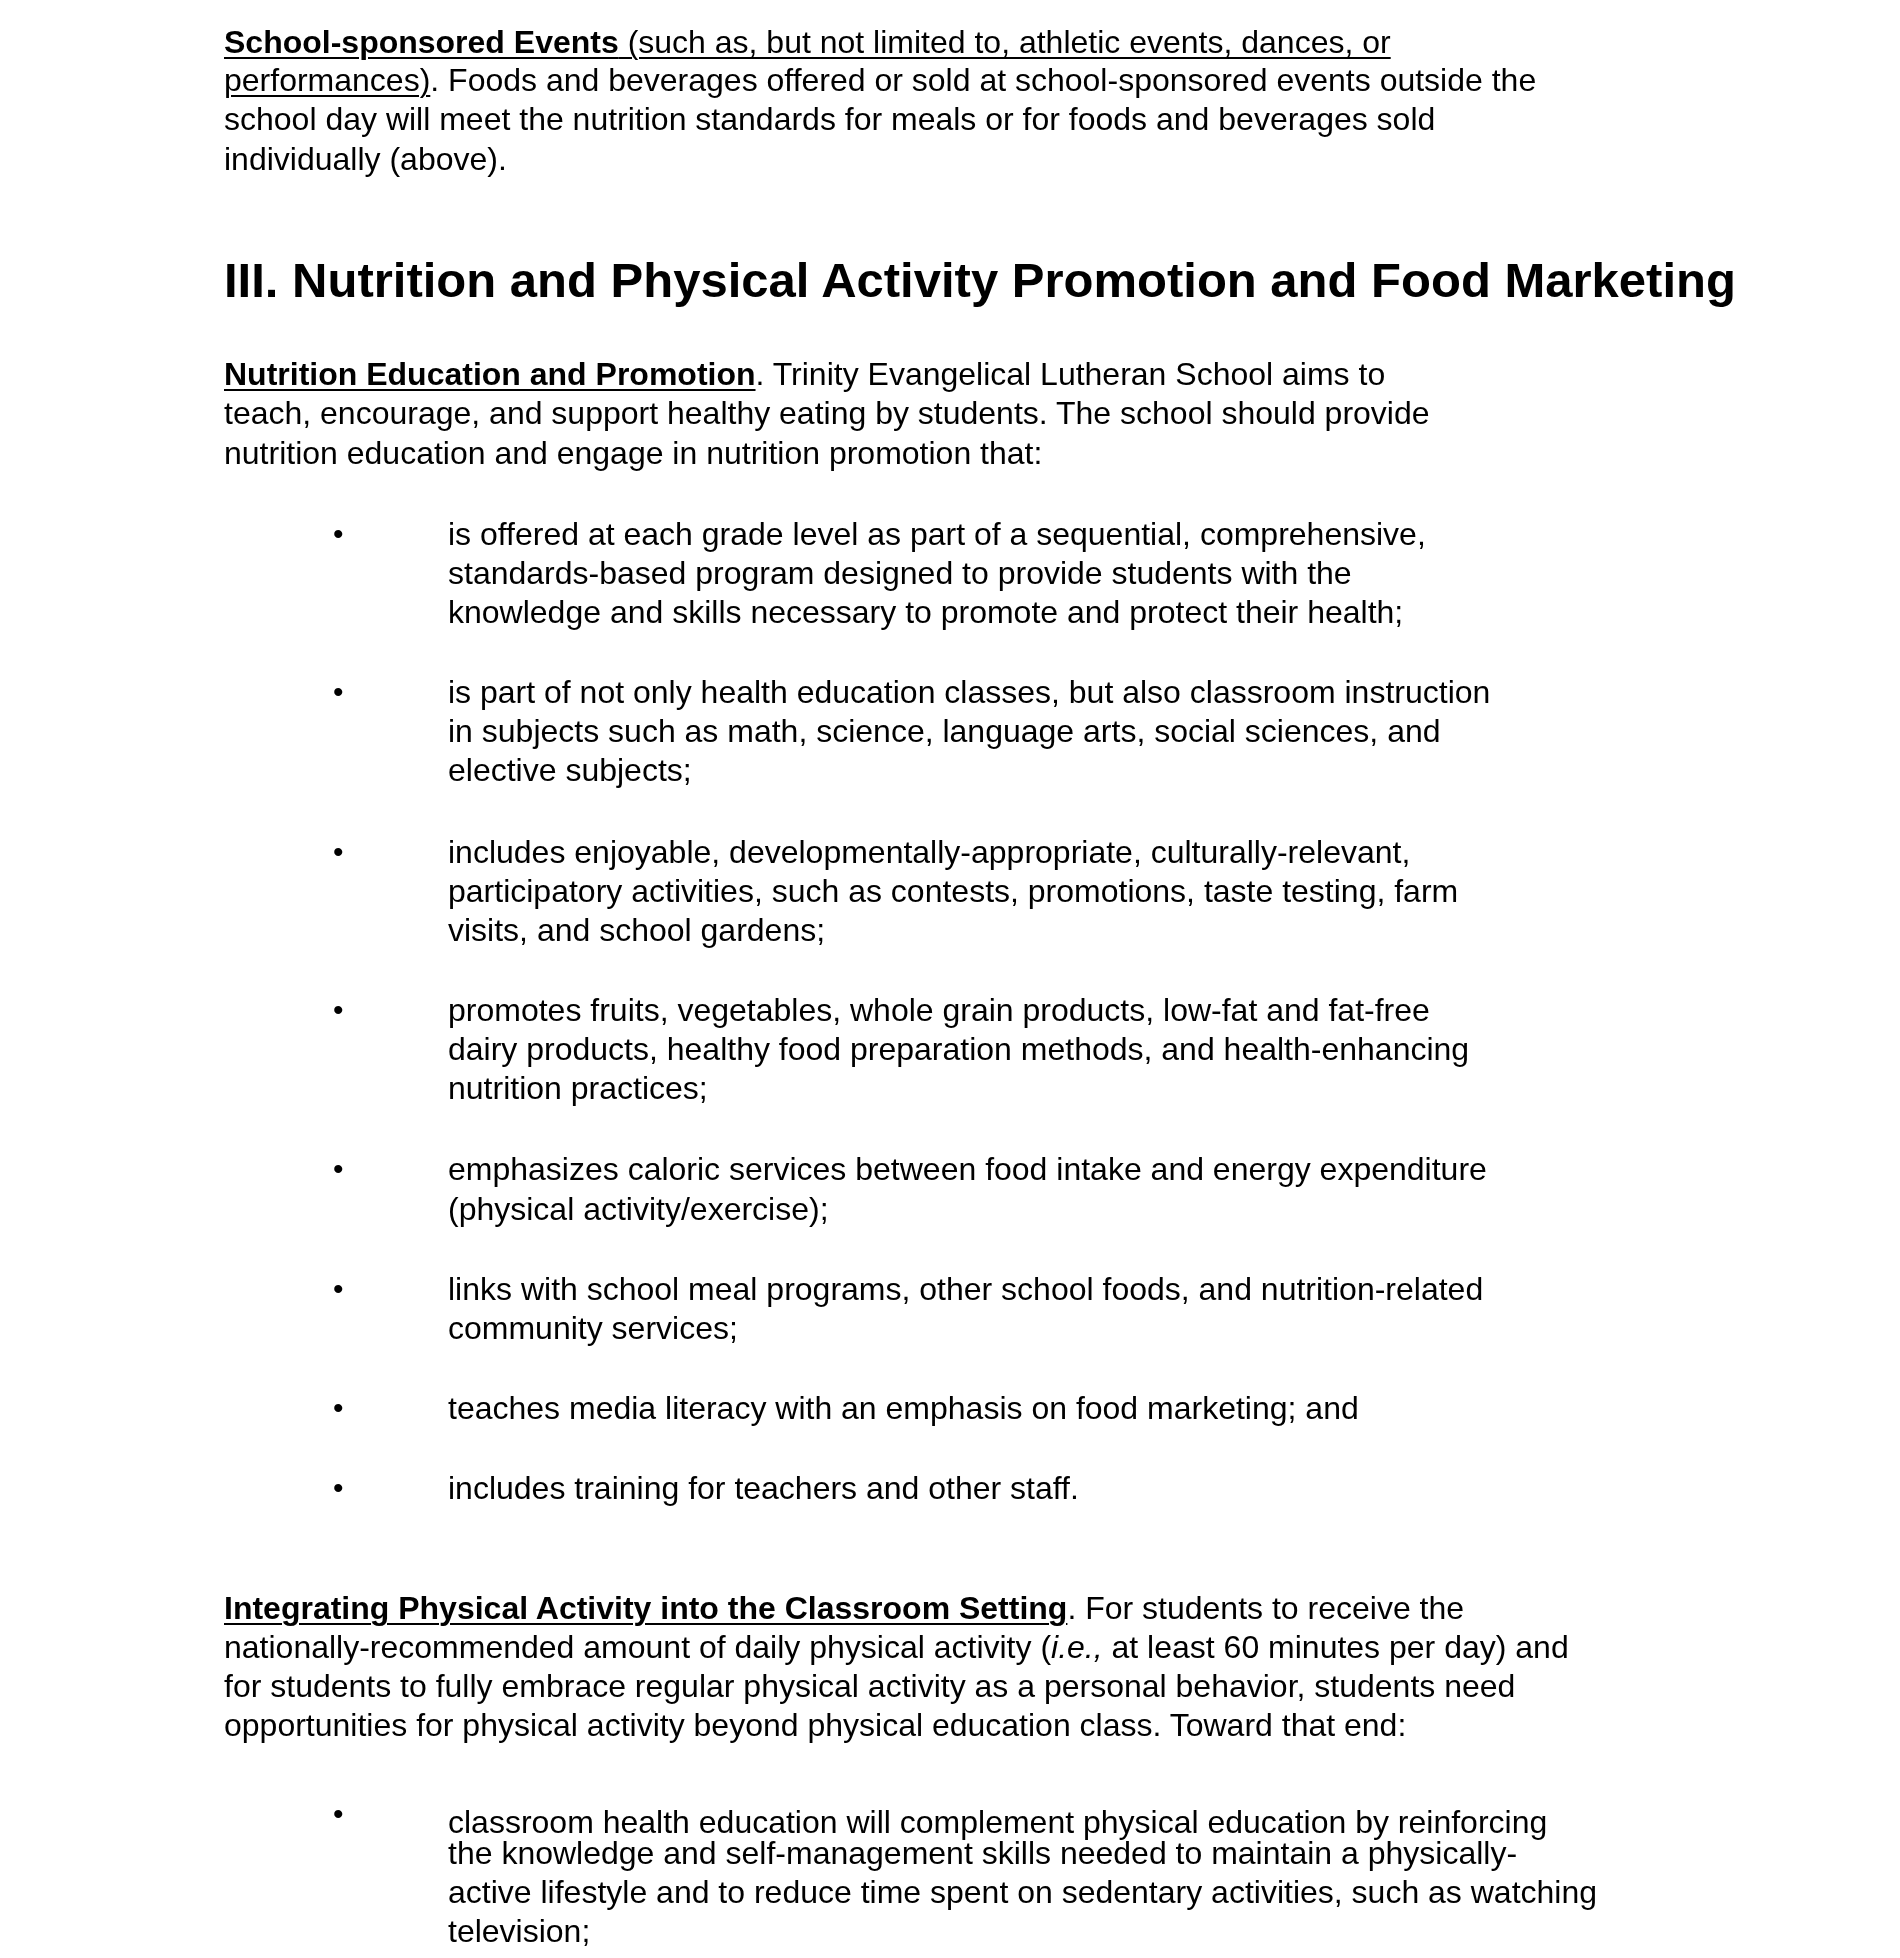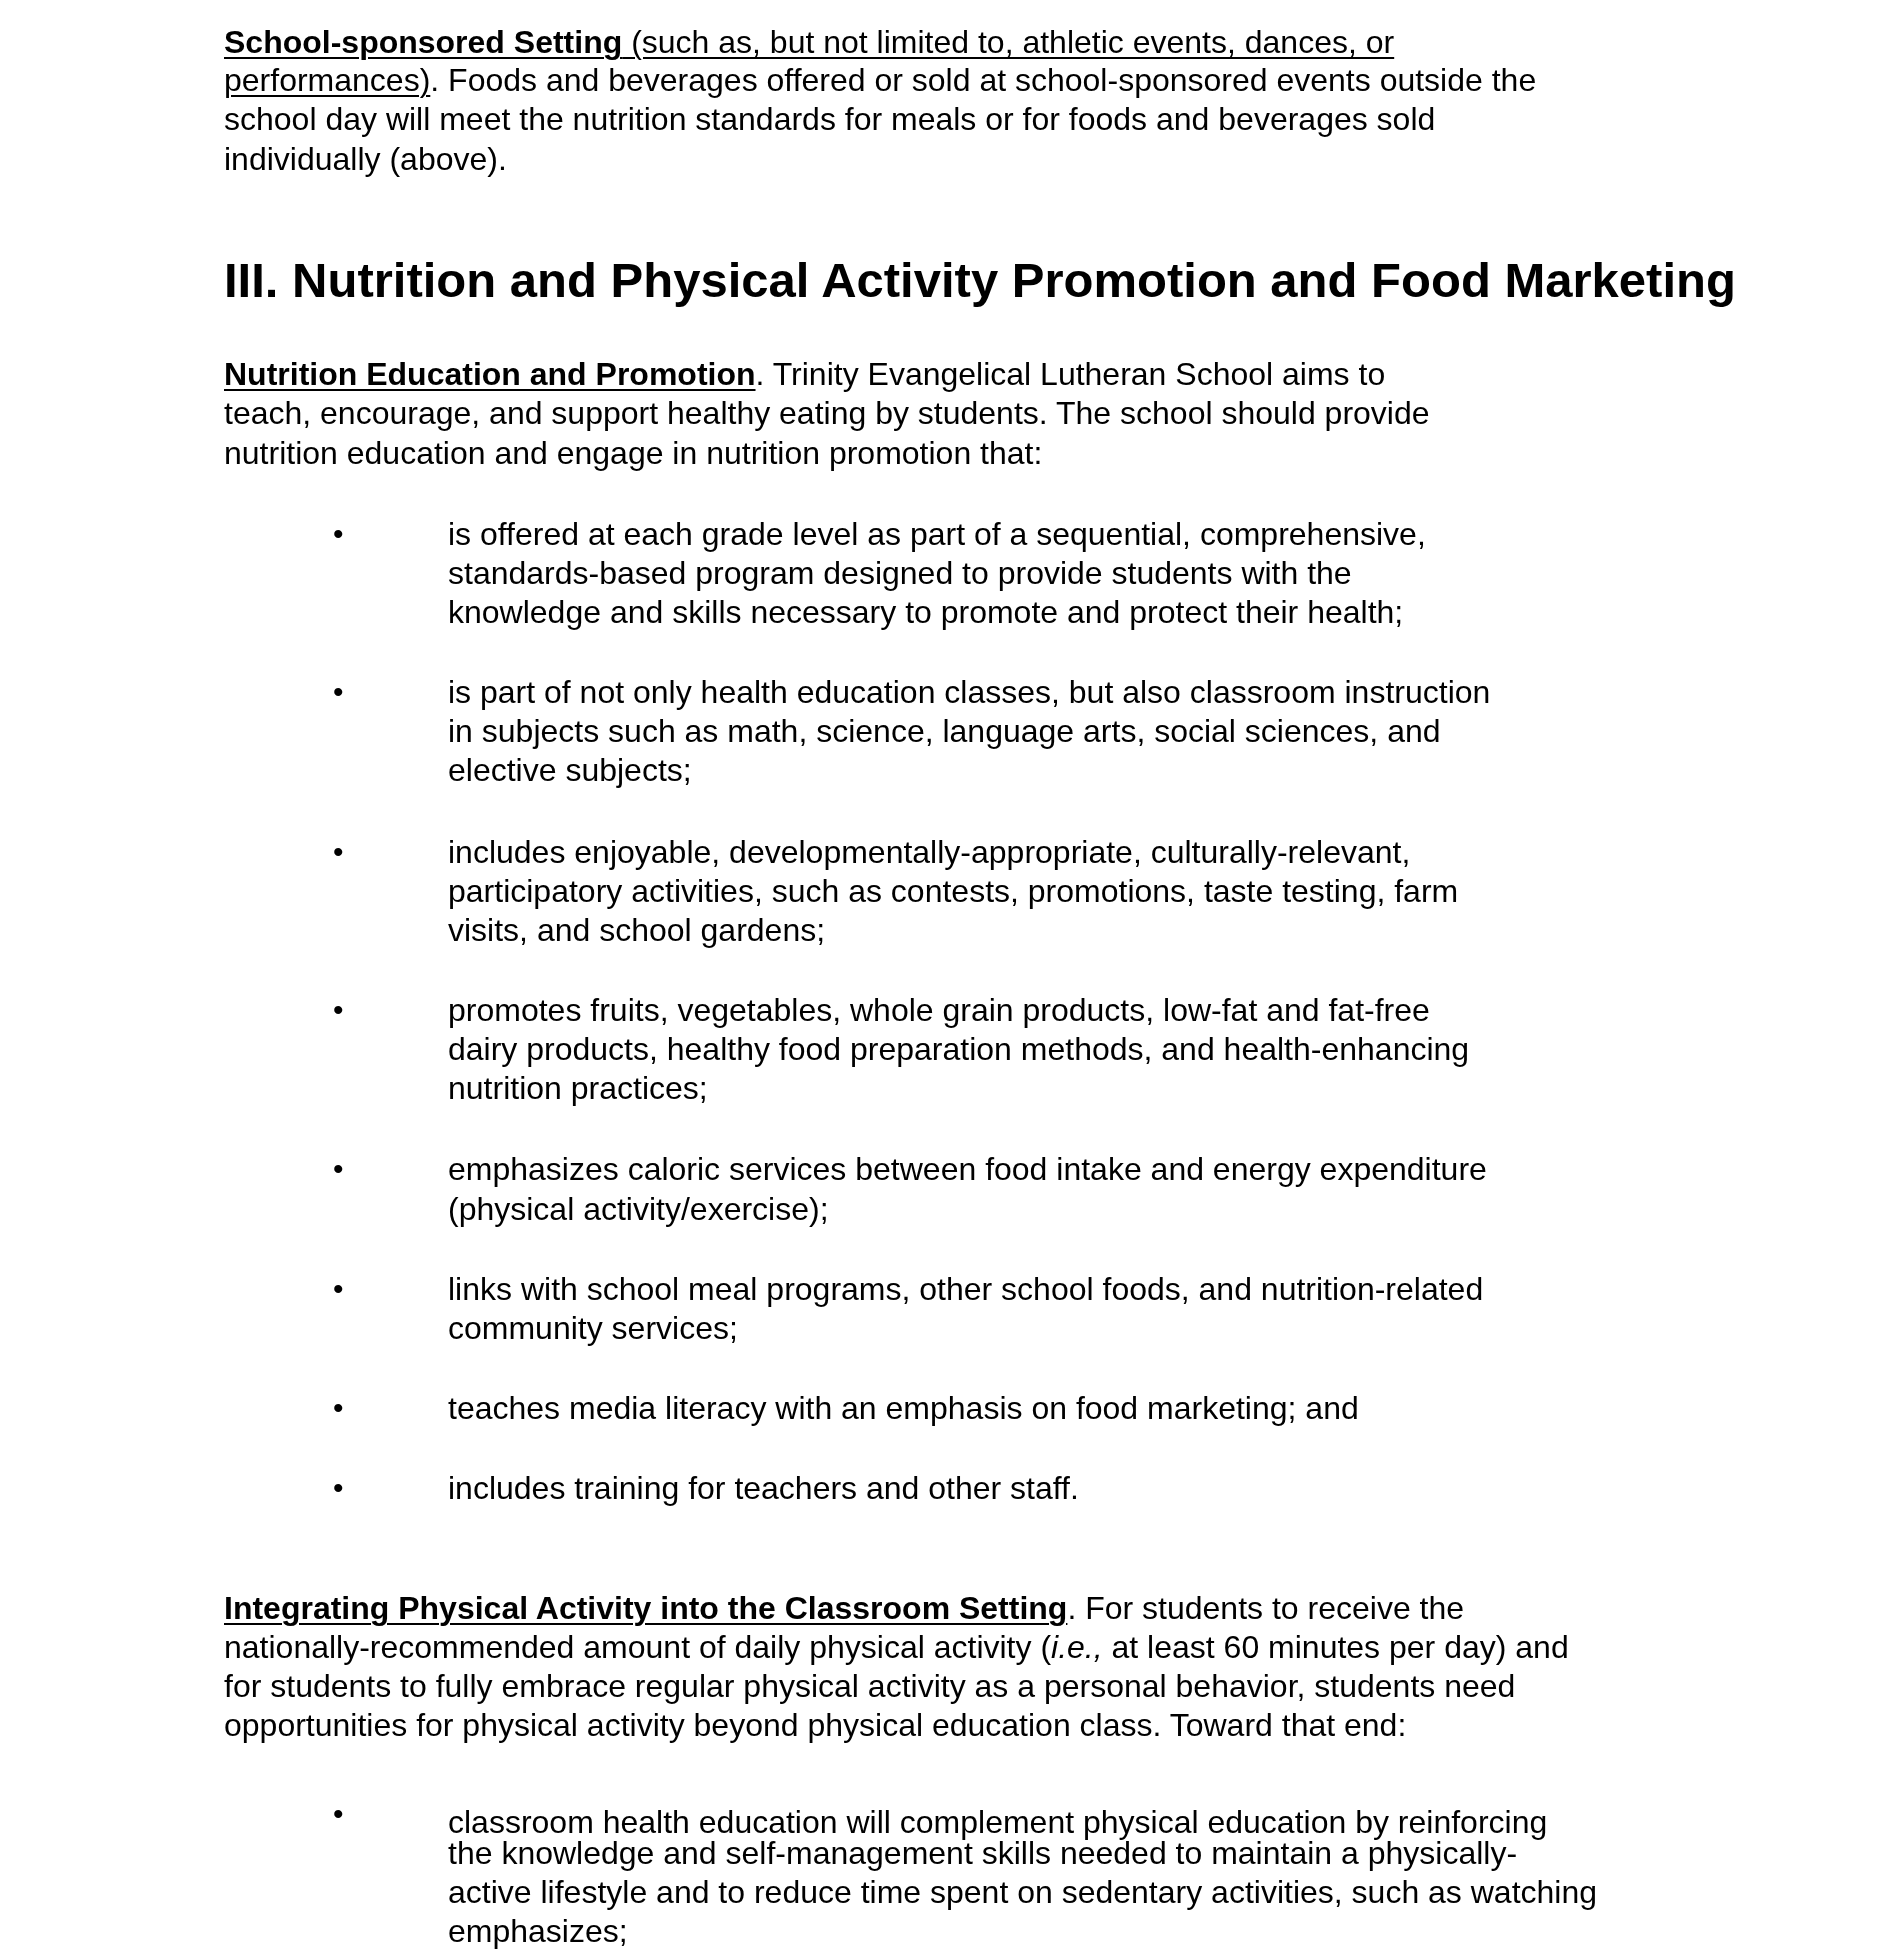--- a/index.html
+++ b/index.html
@@ -46,21 +46,21 @@
       line-height: 40px;
     }
     .indent { left: 224px; }
   </style>
 </head>
 <body>
 
 <div class="page">
 
   <div class="line" style="top:22px;">
-    <span class="b u">School-sponsored Setting</span><span class="u"> (such as, but not limited to, athletic events, dances, or</span>
+    <span class="b u">School-sponsored Events</span><span class="u"> (such as, but not limited to, athletic events, dances, or</span>
   </div>
   <div class="line" style="top:60px;">
     <span class="u">performances)</span><span>.  Foods and beverages offered or sold at school-sponsored events outside the</span>
   </div>
   <div class="line" style="top:99px;">school day will meet the nutrition standards for meals or for foods and beverages sold</div>
   <div class="line" style="top:139px;">individually (above).</div>
 
   <div class="heading" style="top:255px;">III. Nutrition and Physical Activity Promotion and Food Marketing</div>
 
   <div class="line" style="top:354px;">
@@ -105,16 +105,16 @@
     <span>nationally-recommended amount of daily physical activity (</span><span class="i">i.e.,</span><span> at least 60 minutes per day) and</span>
   </div>
   <div class="line" style="top:1666px;">for students to fully embrace regular physical activity as a personal behavior, students need</div>
   <div class="line" style="top:1705px;">opportunities for physical activity beyond physical education class.  Toward that end:</div>
 
   <div id="activity-list">
       <div class="bullet" style="top: 1794px;">•</div>
       <div class="line indent" style="top: 1794px; margin-top: 8px;">classroom health education will complement physical education by reinforcing</div>
       <div class="line indent" style="top: 1833px;">the knowledge and self-management skills needed to maintain a physically-</div>
       <div class="line indent" style="top: 1872px;">active lifestyle and to reduce time spent on sedentary activities, such as watching</div>
-      <div class="line indent" style="top: 1911px;">emphasizes;</div>
+      <div class="line indent" style="top: 1911px;">television;</div>
     </div>
 </div>
 
 
 </body></html>

